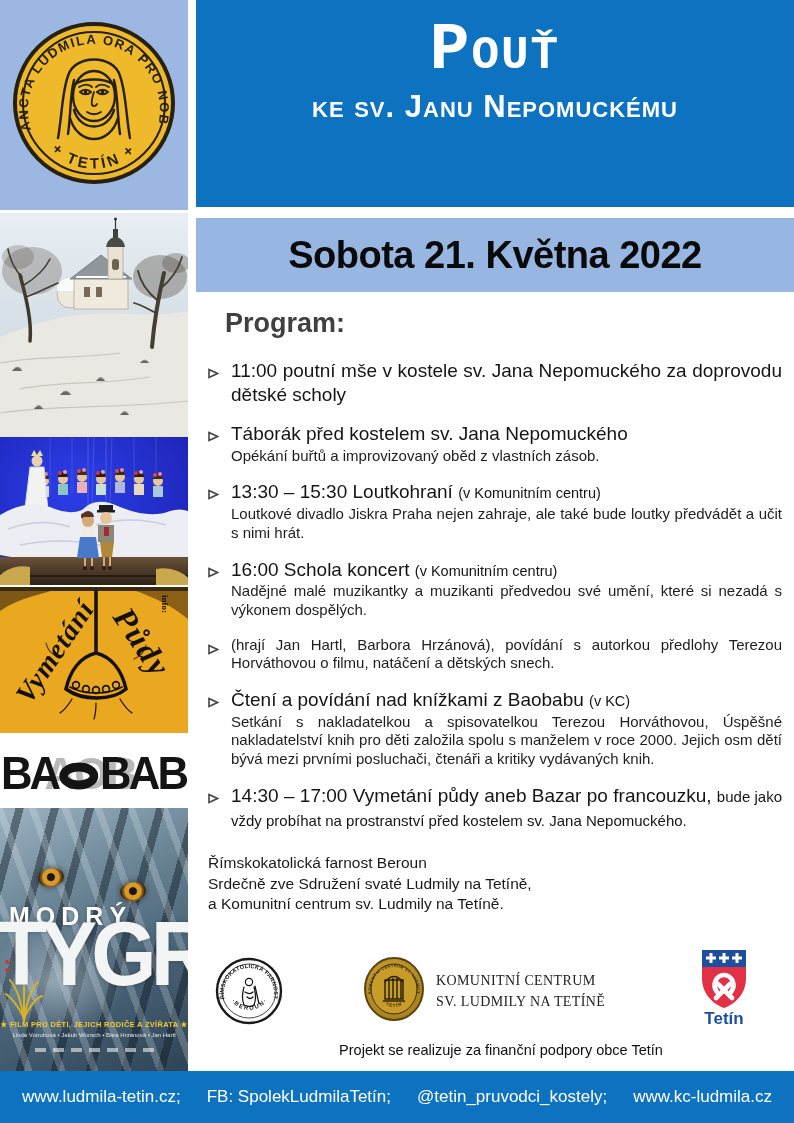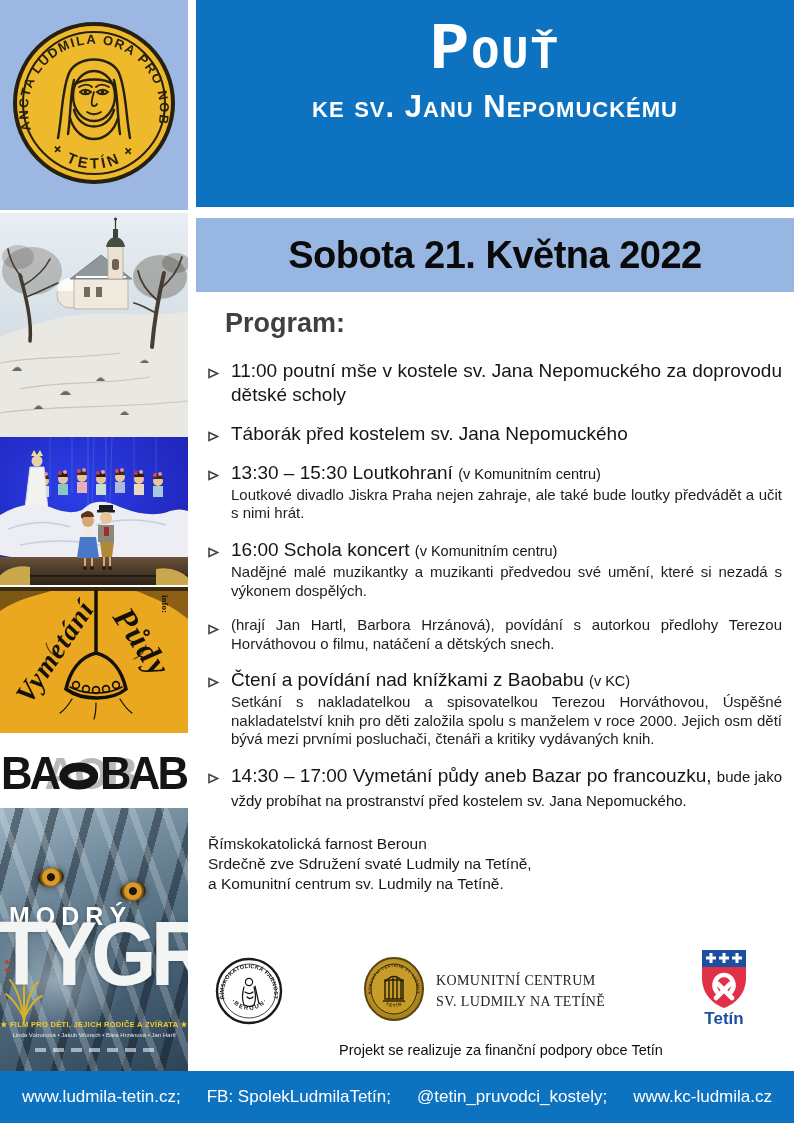--- a/index.html
+++ b/index.html
@@ -382,20 +382,21 @@
             <div class="ititle"><span>11:00 poutní mše v kostele sv. Jana Nepomuckého za doprovodu dětské scholy</span> </div>
         </div>
       </div>
 
       <div class="item">
         <span class="arrow-ic"><svg width="11" height="11" viewBox="0 0 11 11">
               <path d="M1,1.5 L9.5,5.5 L1,9.5 Z" fill="none" stroke="#444" stroke-width="1.6"></path>
             </svg></span>
         <div class="ibody">
             <div class="ititle"><span>Táborák před kostelem sv. Jana Nepomuckého</span> </div>
+        <div class="idesc">Opékání buřtů a improvizovaný oběd z vlastních zásob.</div>
           </div>
       </div>
 
       <div class="item">
         <span class="arrow-ic"><svg width="11" height="11" viewBox="0 0 11 11">
               <path d="M1,1.5 L9.5,5.5 L1,9.5 Z" fill="none" stroke="#444" stroke-width="1.6"></path>
             </svg></span>
         <div class="ibody">
             <div class="ititle"><span>13:30 – 15:30 Loutkohraní</span> <span class="inote">(v Komunitním centru)</span></div>
         <div class="idesc">Loutkové divadlo Jiskra Praha nejen zahraje, ale také bude loutky předvádět a učit s nimi hrát.</div>

